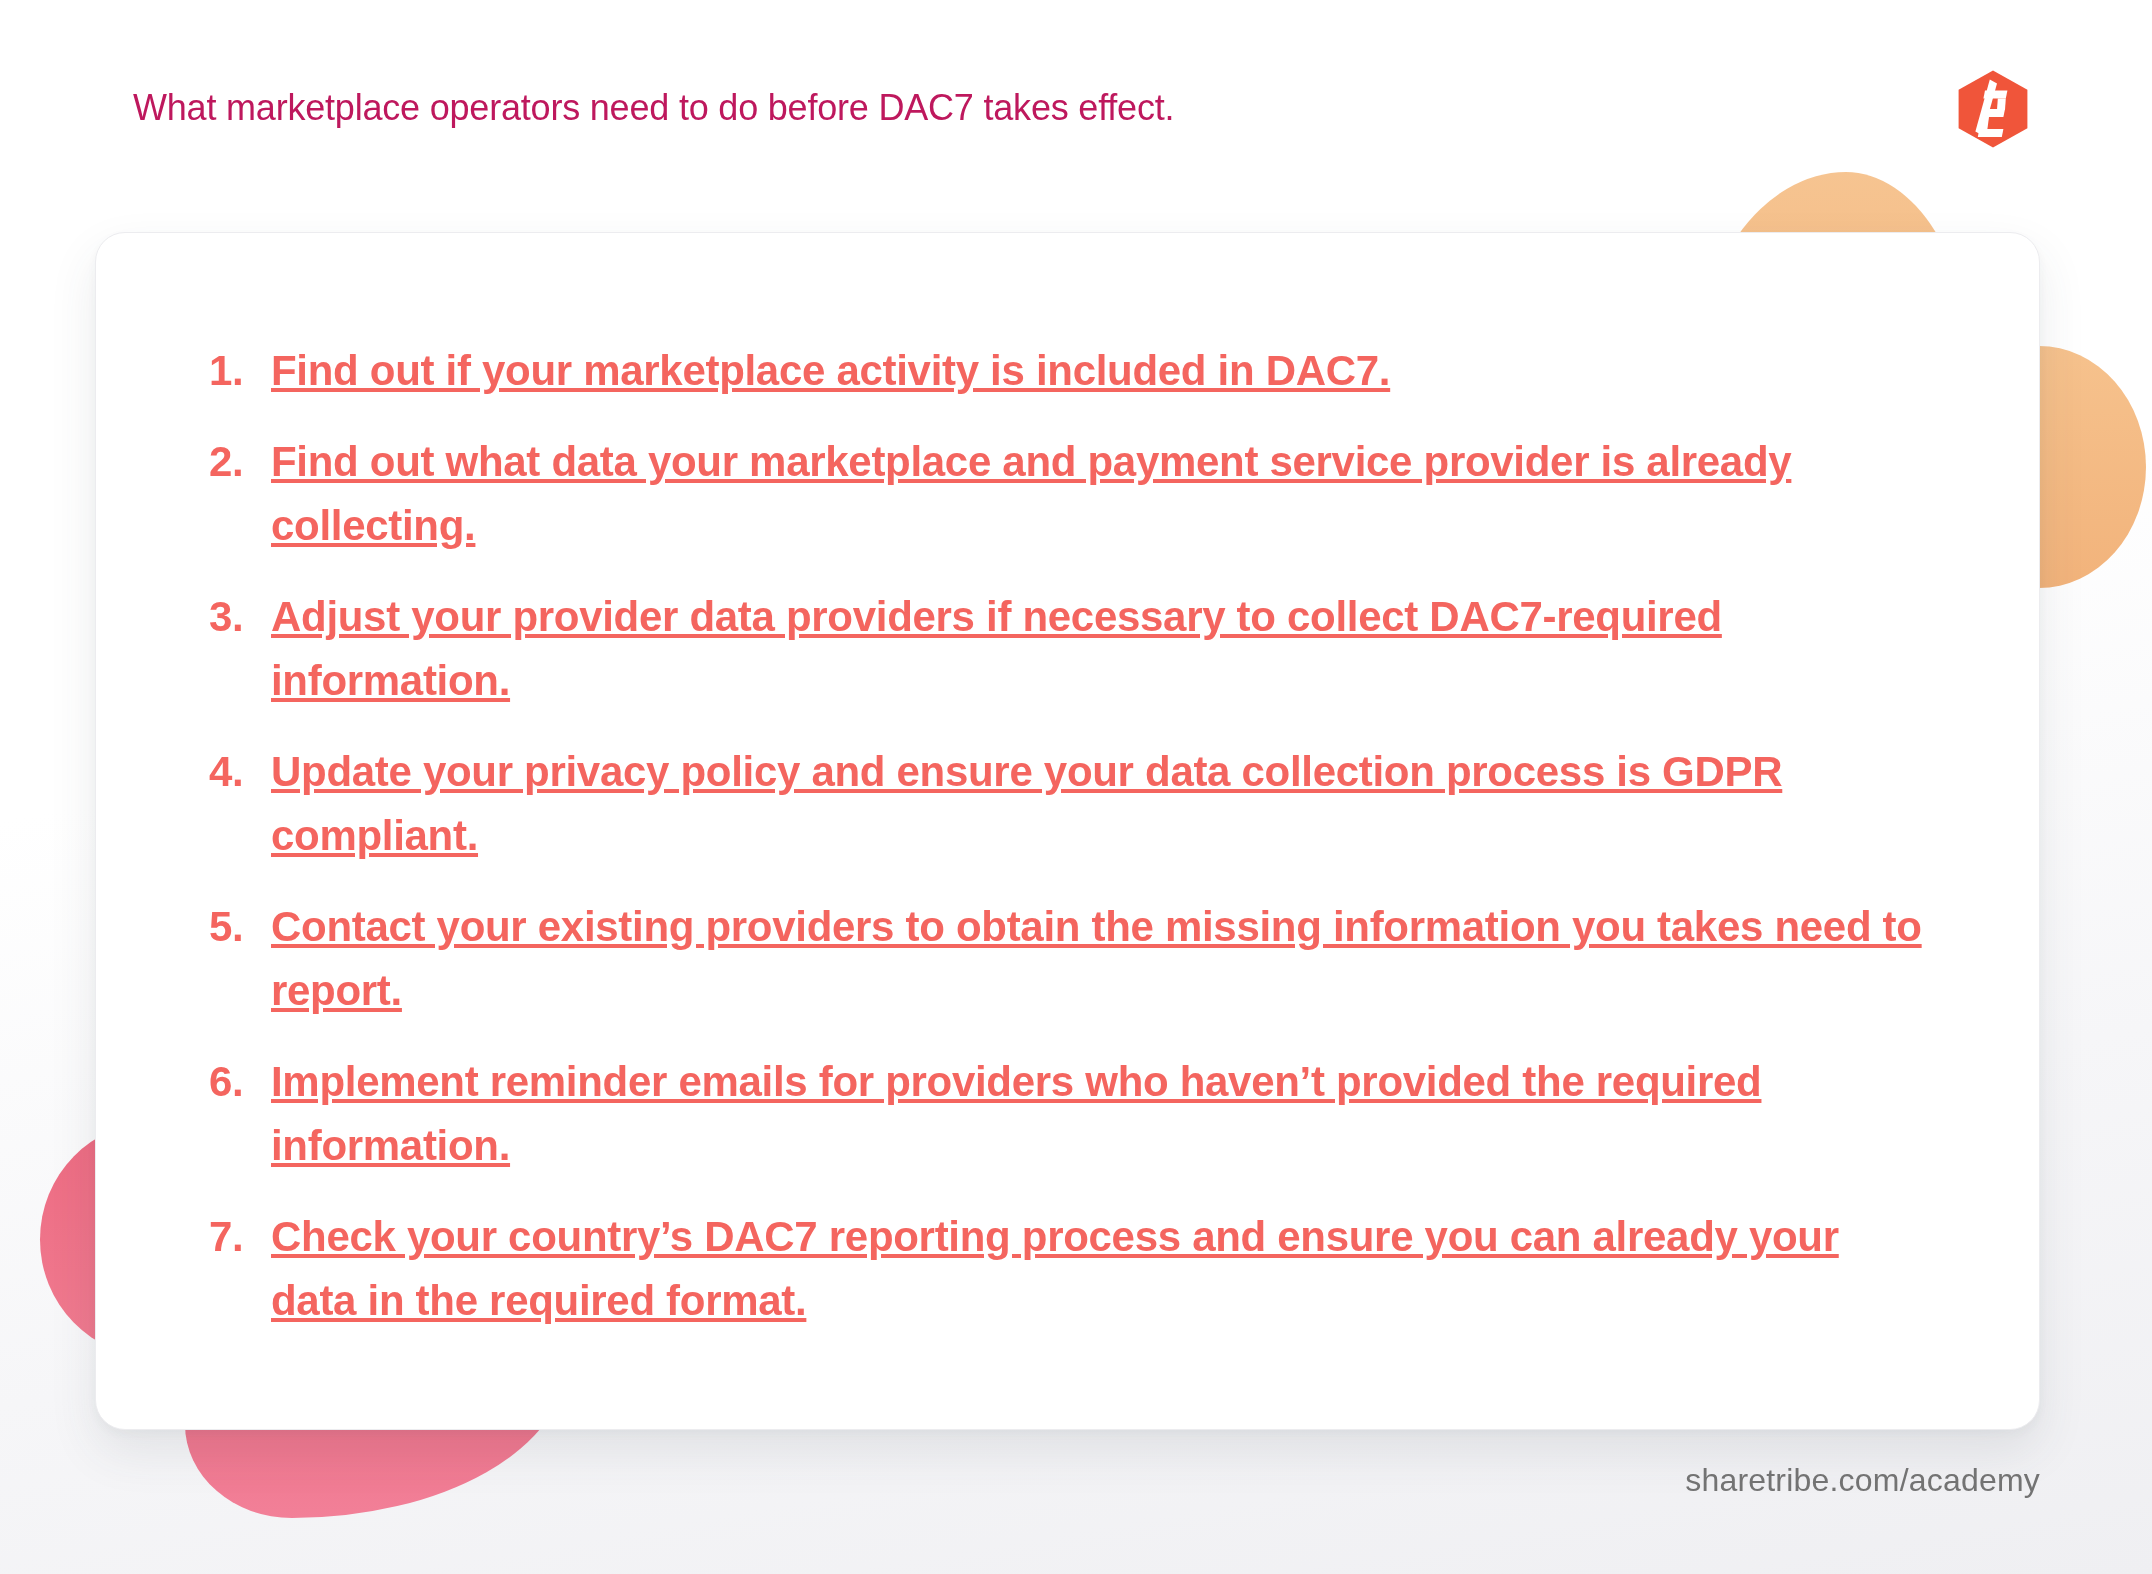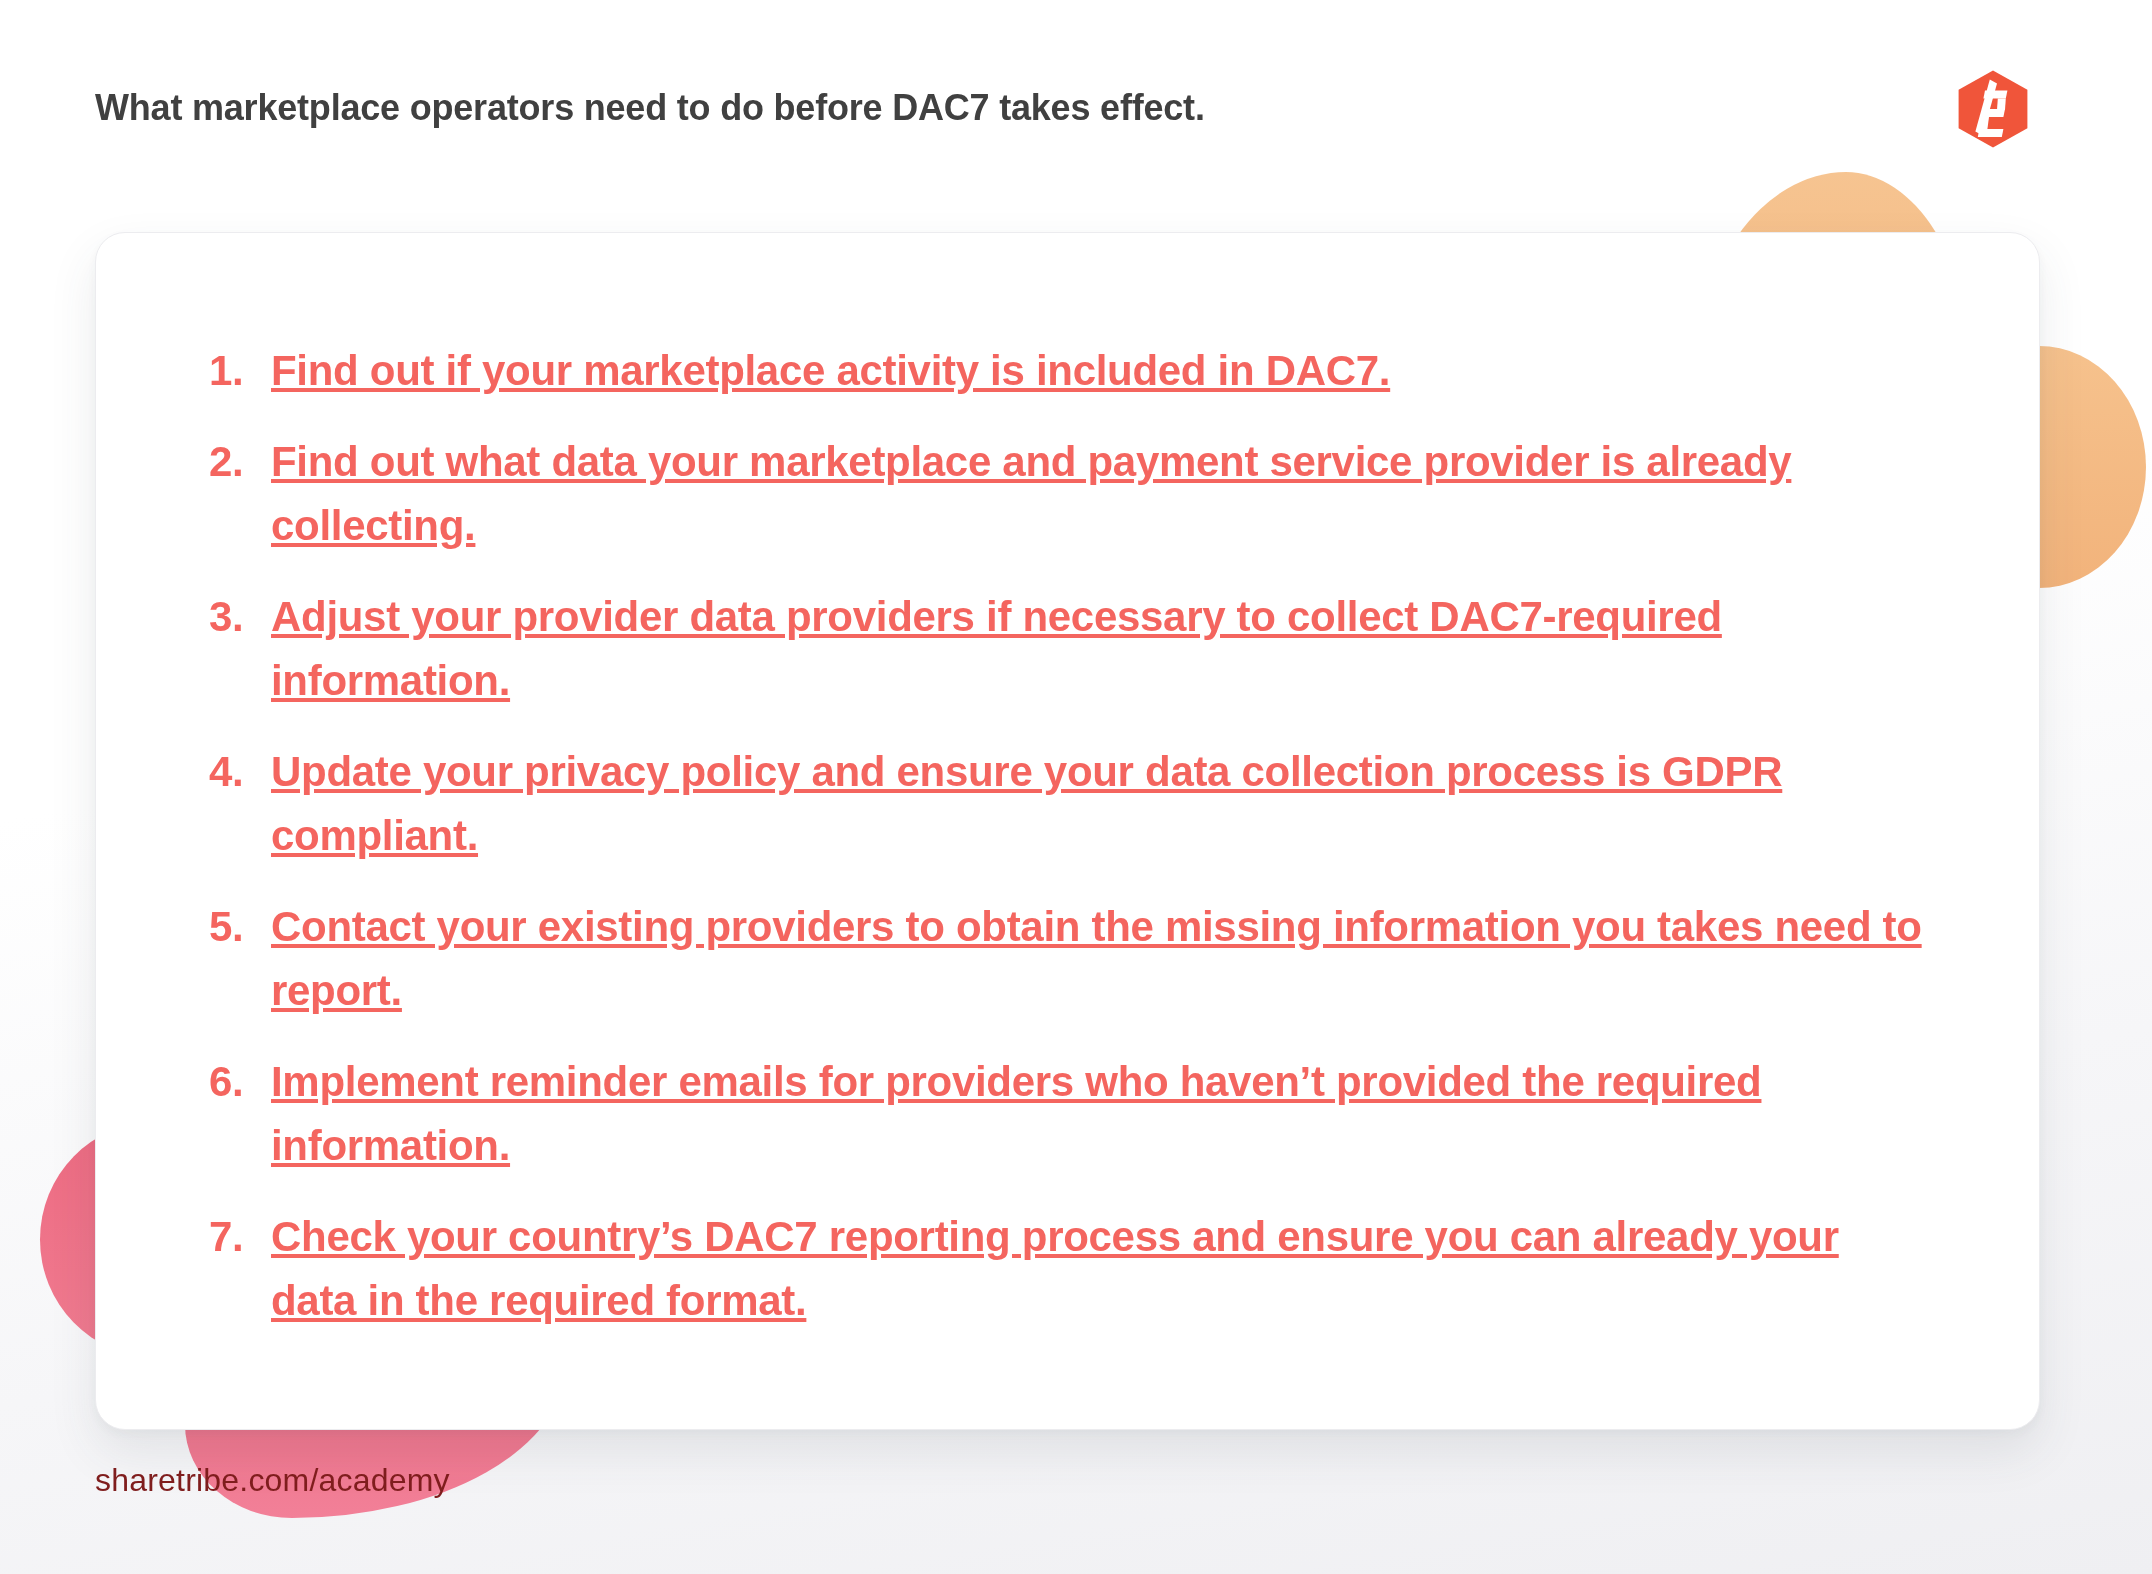--- a/index.html
+++ b/index.html
@@ -7,21 +7,21 @@
     width:2152px;height:1574px;position:relative;overflow:hidden;
     font-family:"Liberation Sans",sans-serif;
     background:linear-gradient(170deg,#ffffff 0%,#ffffff 42%,#f6f6f8 72%,#efeff2 100%);
   }
   
   .header{position:absolute;left:95px;top:76px;width:1500px;}
   .title{
     font-size:46px;font-weight:700;color:#3e4347;letter-spacing:-0.5px;line-height:52px;
   }
   .subtitle{
-    font-size:36px;font-weight:700;color:#404040;letter-spacing:-0.2px;line-height:44px;margin-top:10px;
+    font-size:36px;font-weight:400;color:#be185d;letter-spacing:-0.2px;line-height:44px;margin-top:10px;margin-left:38px;
   }
   
   .logo{position:absolute;left:1953px;top:66px;width:80px;height:86px;}
   
   .blob{position:absolute;z-index:0;}
   .blob-orange-hump{
     left:1692px;top:172px;width:280px;height:220px;
     background:linear-gradient(180deg,#f6c491,#f4b87f);
     border-radius:55% 45% 0 0 / 100% 92% 0 0;
   }
@@ -53,21 +53,21 @@
   }
   .list-row{display:flex;margin-bottom:27px;}
   .num,.txt{
     font-size:42px;font-weight:700;line-height:64px;color:#f4655f;letter-spacing:-0.3px;
   }
   .num{width:62px;flex:none;}
   .txt{width:1660px;text-decoration:underline;}
   
   .footer{
     position:absolute;z-index:1;left:95px;top:1462px;width:1945px;
-    font-size:32px;color:#7f1d1d;letter-spacing:0.2px;
+    text-align:right;font-size:32px;color:#737373;letter-spacing:0.2px;
   }
 </style>
 </head>
 <body>
 
 <div class="blob blob-orange-hump"></div>
 <div class="blob blob-orange-bulge"></div>
 <div class="blob blob-pink-sliver"></div>
 <div class="blob blob-pink-wedge"></div>
 

